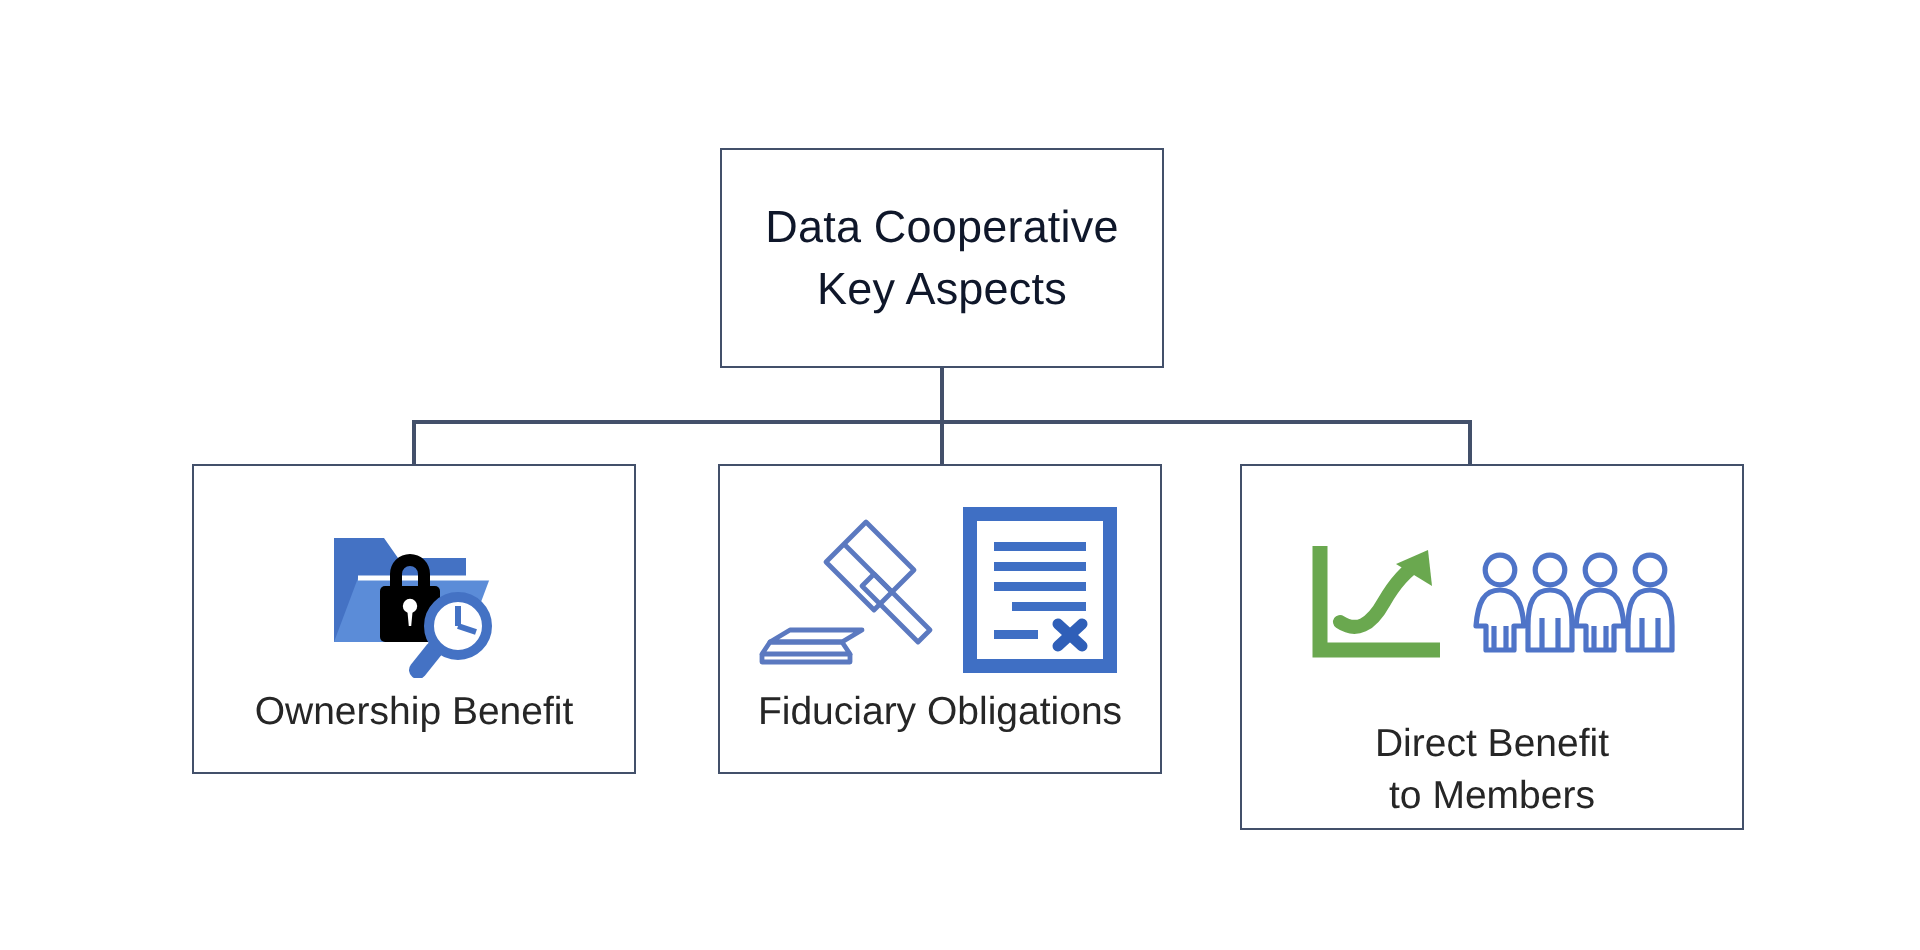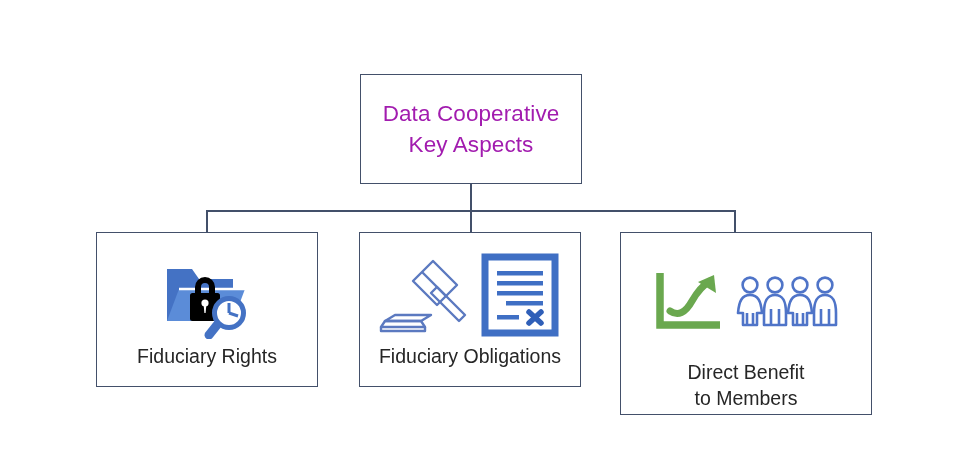--- a/index.html
+++ b/index.html
@@ -31,21 +31,21 @@
   }
 
   #root-node {
     left: 360px;
     top: 74px;
     width: 222px;
     height: 110px;
     justify-content: center;
   }
   #root-title {
-    color: #a21caf;
+    color: #0f172a;
     font-size: 22.5px;
     line-height: 31px;
     text-align: center;
     letter-spacing: 0.1px;
     white-space: pre-line;
   }
 
   #node-ownership {
     left: 96px;
     top: 232px;
@@ -153,21 +153,21 @@
         <circle cx="46" cy="50" r="3.6" fill="#ffffff"></circle>
         <path d="M44.6 51.5 L47.4 51.5 L46.6 60 L45.4 60 Z" fill="#ffffff"></path>
 
         <path d="M58 72 L50 82" stroke="#4472c4" stroke-width="9" stroke-linecap="round" fill="none"></path>
 
         <circle cx="70" cy="60" r="14.5" fill="#ffffff" stroke="#4472c4" stroke-width="5"></circle>
         <path d="M70 60 L70 50" stroke="#4472c4" stroke-width="3" fill="none"></path>
         <path d="M70 60 L79 63" stroke="#4472c4" stroke-width="3" fill="none"></path>
       </svg>
     </div>
-    <div class="node-label">Fiduciary Rights</div>
+    <div class="node-label">Ownership Benefit</div>
   </div>
 
   <div class="node" id="node-fiduciary">
     <div class="icon-area">
       <svg width="190" height="88" viewBox="0 0 190 88">
         <g fill="none" stroke="#5b79c0" stroke-width="2.4" stroke-linejoin="round">
 
           <path d="M38 30 L58 10 L82 34 L62 54 Z"></path>
 
           <path d="M47 21 L71 45"></path>

